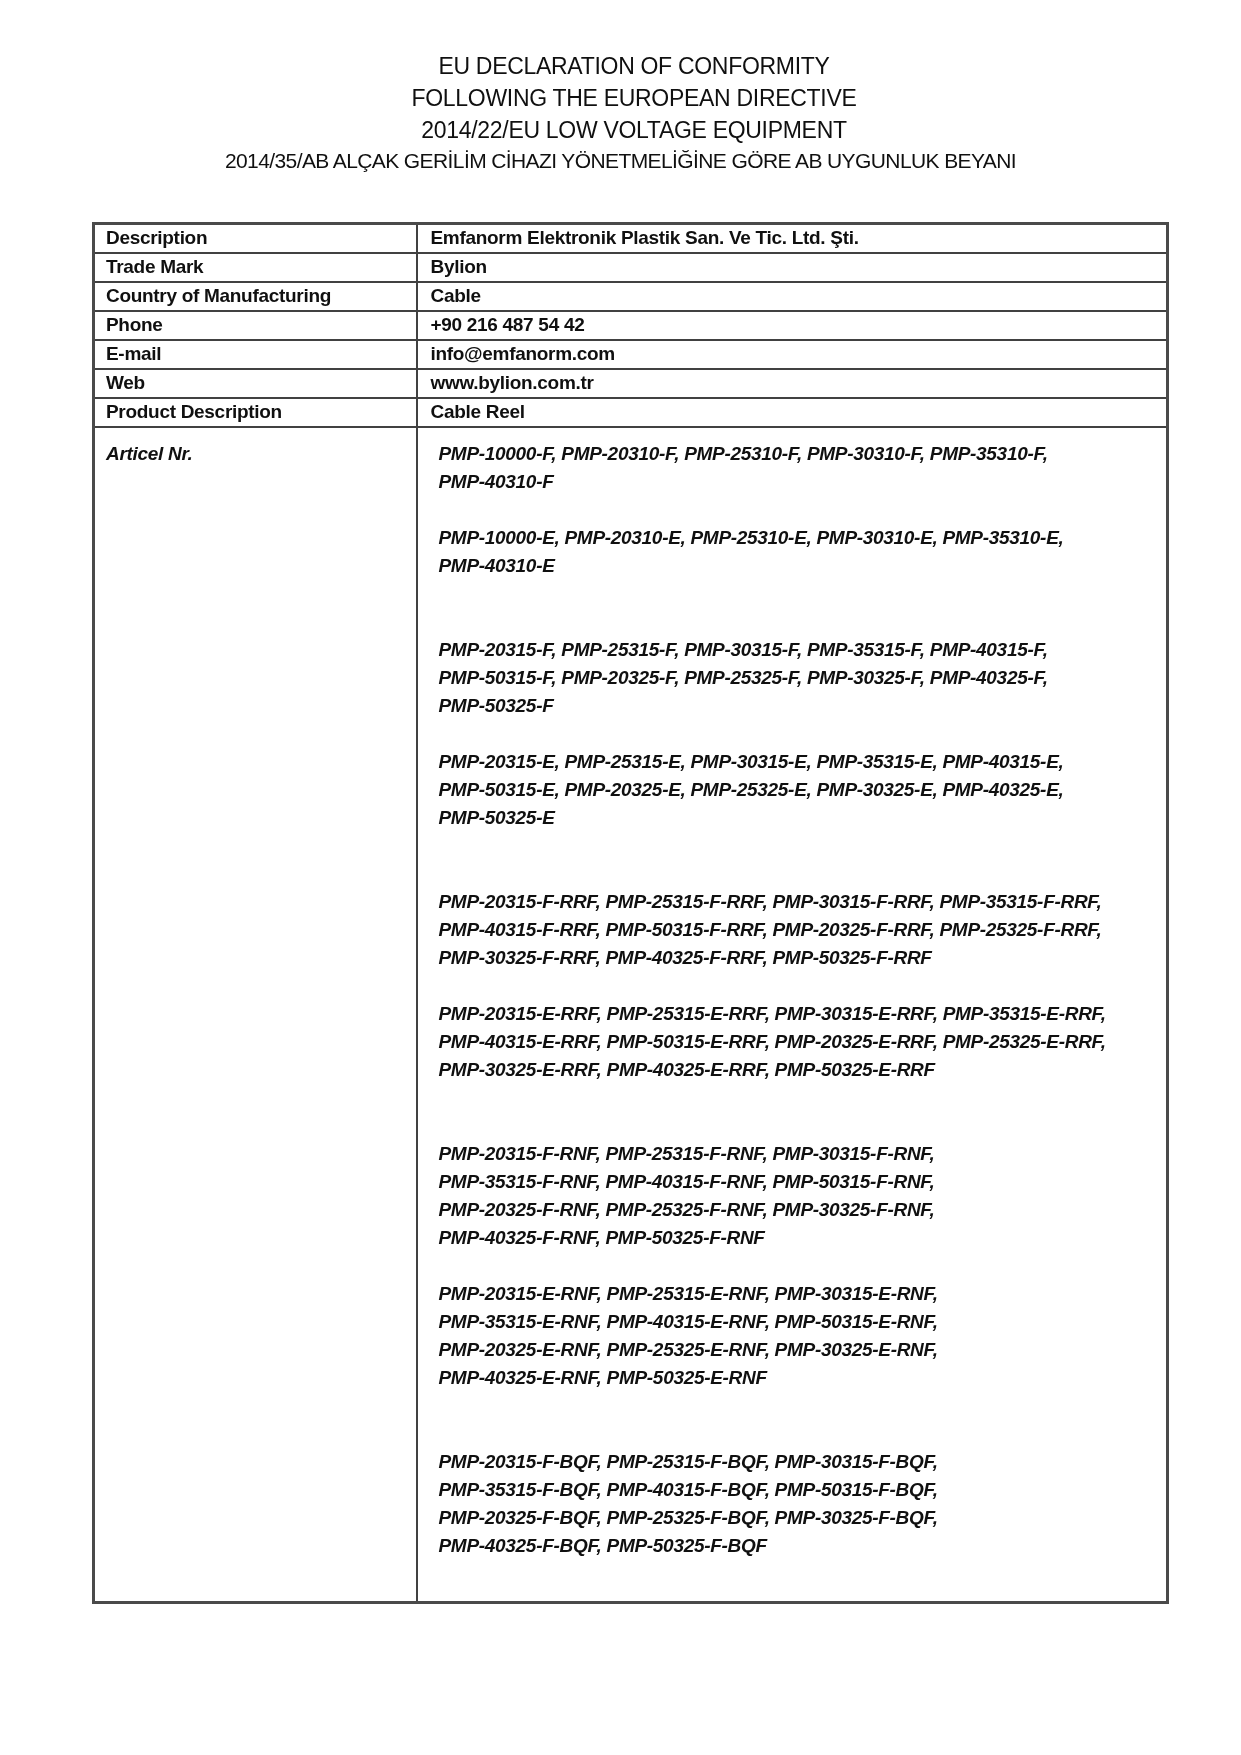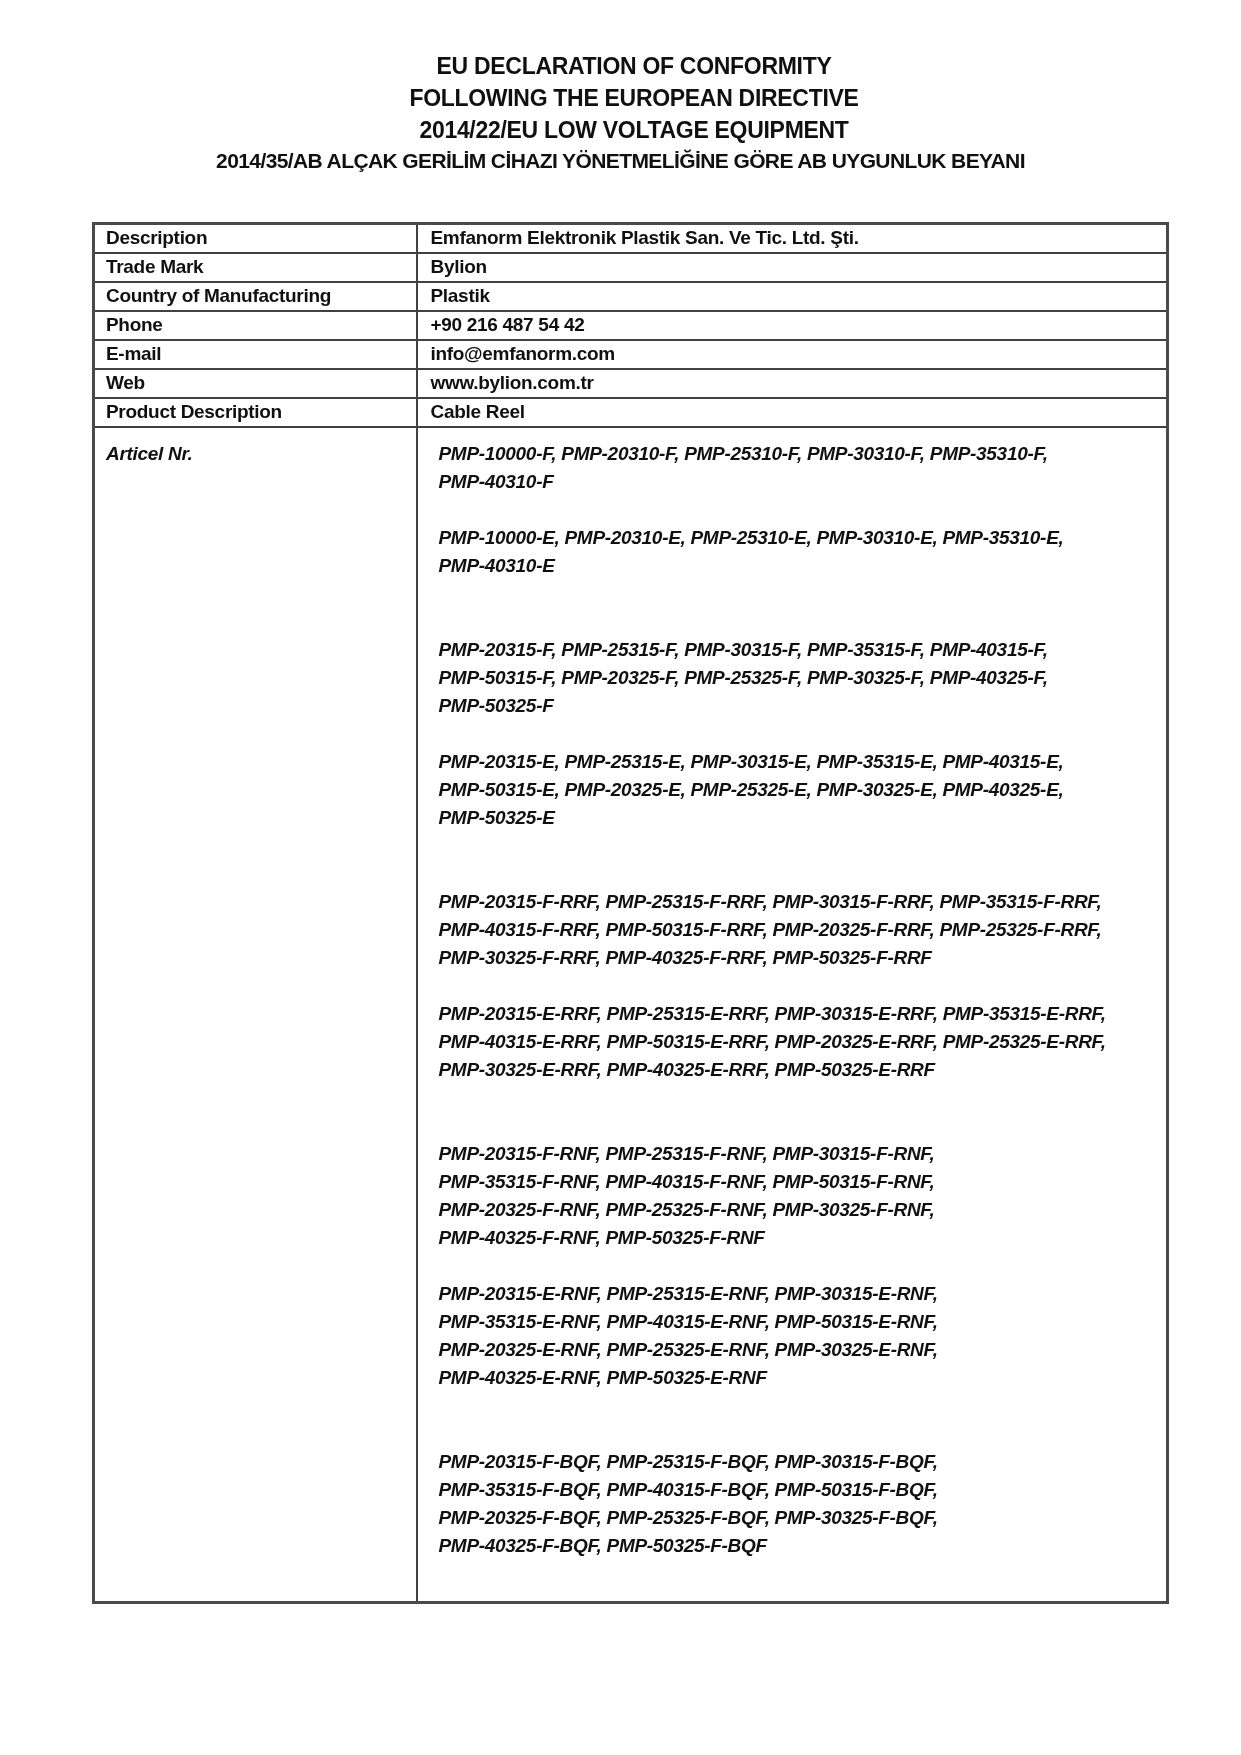--- a/index.html
+++ b/index.html
@@ -10,28 +10,28 @@
     font-family: "Liberation Sans", sans-serif;
     color: #101010;
     overflow: hidden;
   }
   .page { width: 1241px; height: 1755px; position: relative; }
 
   
   .header { padding-top: 50px; text-align: center; }
   .title-line {
     font-size: 23px;
-    font-weight: 700;
+    font-weight: 400;
     line-height: 32px;
     letter-spacing: -0.3px;
     padding-left: 27px;
   }
   .subtitle-line {
     font-size: 21px;
-    font-weight: 700;
+    font-weight: 400;
     line-height: 30px;
     letter-spacing: -0.6px;
   }
 
   
   table.decl {
     border-collapse: collapse;
     table-layout: fixed;
     margin: 46px 0 0 92px;
     width: 1074px;
@@ -86,21 +86,21 @@
       <tr class="simple">
         <td class="lbl">Description</td>
         <td class="val">Emfanorm Elektronik Plastik San. Ve Tic. Ltd. Şti.</td>
       </tr>
       <tr class="simple">
         <td class="lbl">Trade Mark</td>
         <td class="val">Bylion</td>
       </tr>
       <tr class="simple">
         <td class="lbl">Country of Manufacturing</td>
-        <td class="val">Plastik</td>
+        <td class="val">Cable</td>
       </tr>
       <tr class="simple">
         <td class="lbl">Phone</td>
         <td class="val">+90 216 487 54 42</td>
       </tr>
       <tr class="simple">
         <td class="lbl">E-mail</td>
         <td class="val">info@emfanorm.com</td>
       </tr>
       <tr class="simple">

